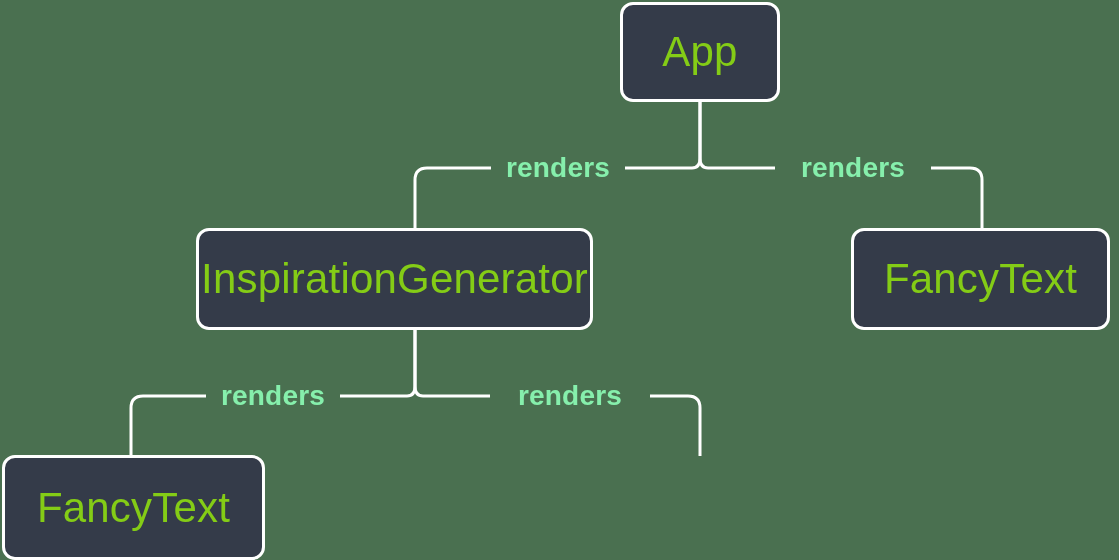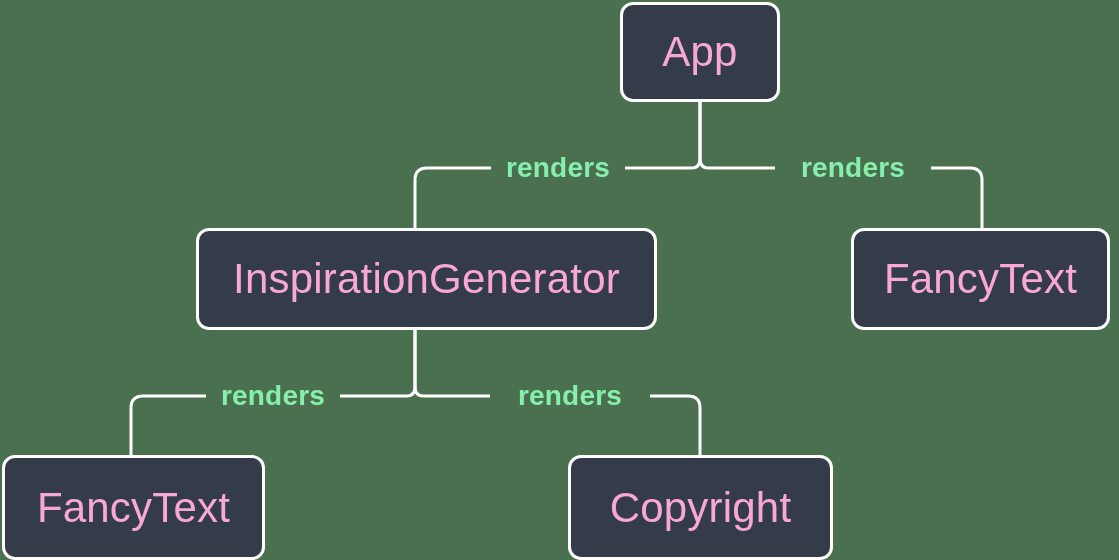--- a/index.html
+++ b/index.html
@@ -35,21 +35,21 @@
     display: flex;
     align-items: center;
     justify-content: center;
     color: #ffffff;
     font-family: "Liberation Sans", sans-serif;
     font-weight: 400;
     letter-spacing: 0.2px;
     white-space: nowrap;
   }
   .node-label {
-    color: #f9a8d4;
+    color: #84cc16;
     line-height: 1;
   }
   .edge-label {
     position: absolute;
     transform: translate(-50%, -50%);
     color: #86efac;
     font-family: "Liberation Sans", sans-serif;
     font-size: 28px;
     font-weight: 700;
     letter-spacing: 0.2px;
@@ -89,29 +89,26 @@
 
   <div class="edge-label" style="left:558px; top:168px;">renders</div>
   <div class="edge-label" style="left:853px; top:168px;">renders</div>
   <div class="edge-label" style="left:273px; top:396px;">renders</div>
   <div class="edge-label" style="left:570px; top:396px;">renders</div>
 
   <div class="node" style="left:620px; top:2px; width:160px; height:100px;">
     <span class="node-label" style="font-size:42px;">App</span>
   </div>
 
-  <div class="node" style="left:196px; top:228px; width:461px; height:102px;">
+  <div class="node" style="left:196px; top:228px; width:397px; height:102px;">
     <span class="node-label" style="font-size:42px;">InspirationGenerator</span>
   </div>
 
   <div class="node" style="left:851px; top:228px; width:259px; height:102px;">
     <span class="node-label" style="font-size:42px;">FancyText</span>
   </div>
 
   <div class="node" style="left:2px; top:455px; width:263px; height:105px;">
     <span class="node-label" style="font-size:42px;">FancyText</span>
   </div>
 
-  <div class="node" style="left:568px; top:455px; width:265px; height:105px;">
-    <span class="node-label" style="font-size:42px;">Copyright</span>
-  </div>
 
 </div>
 
 </body></html>

